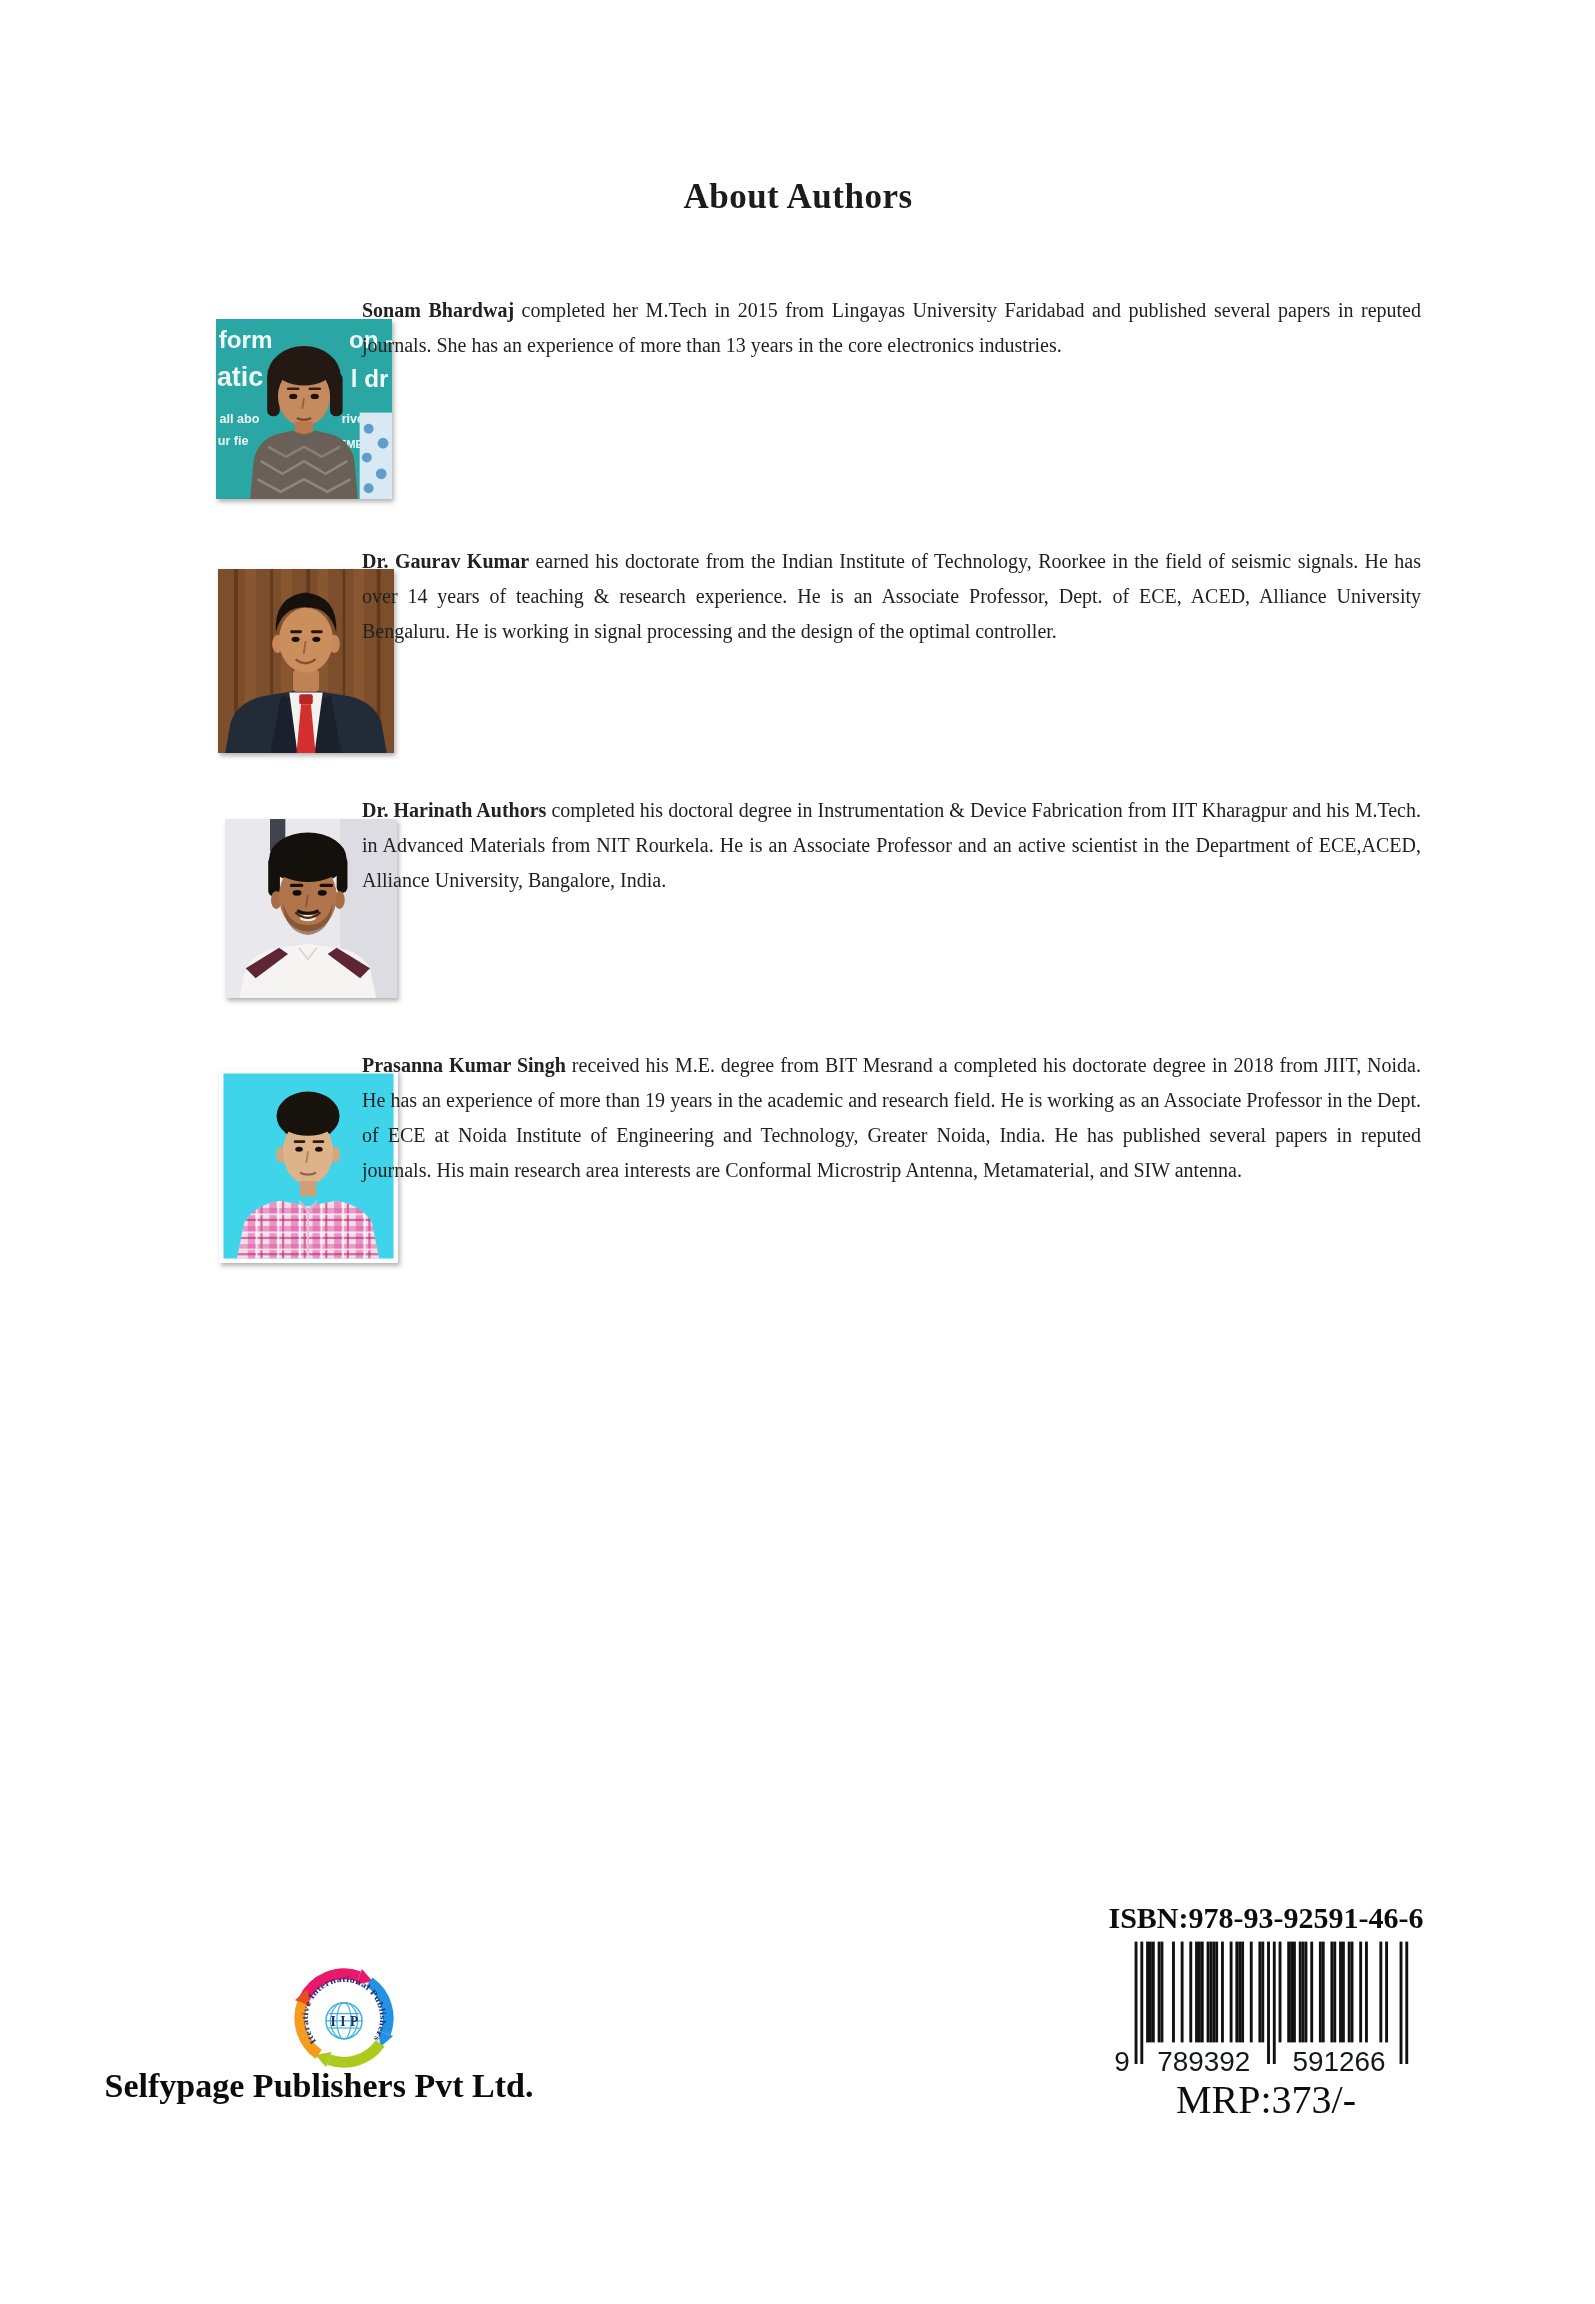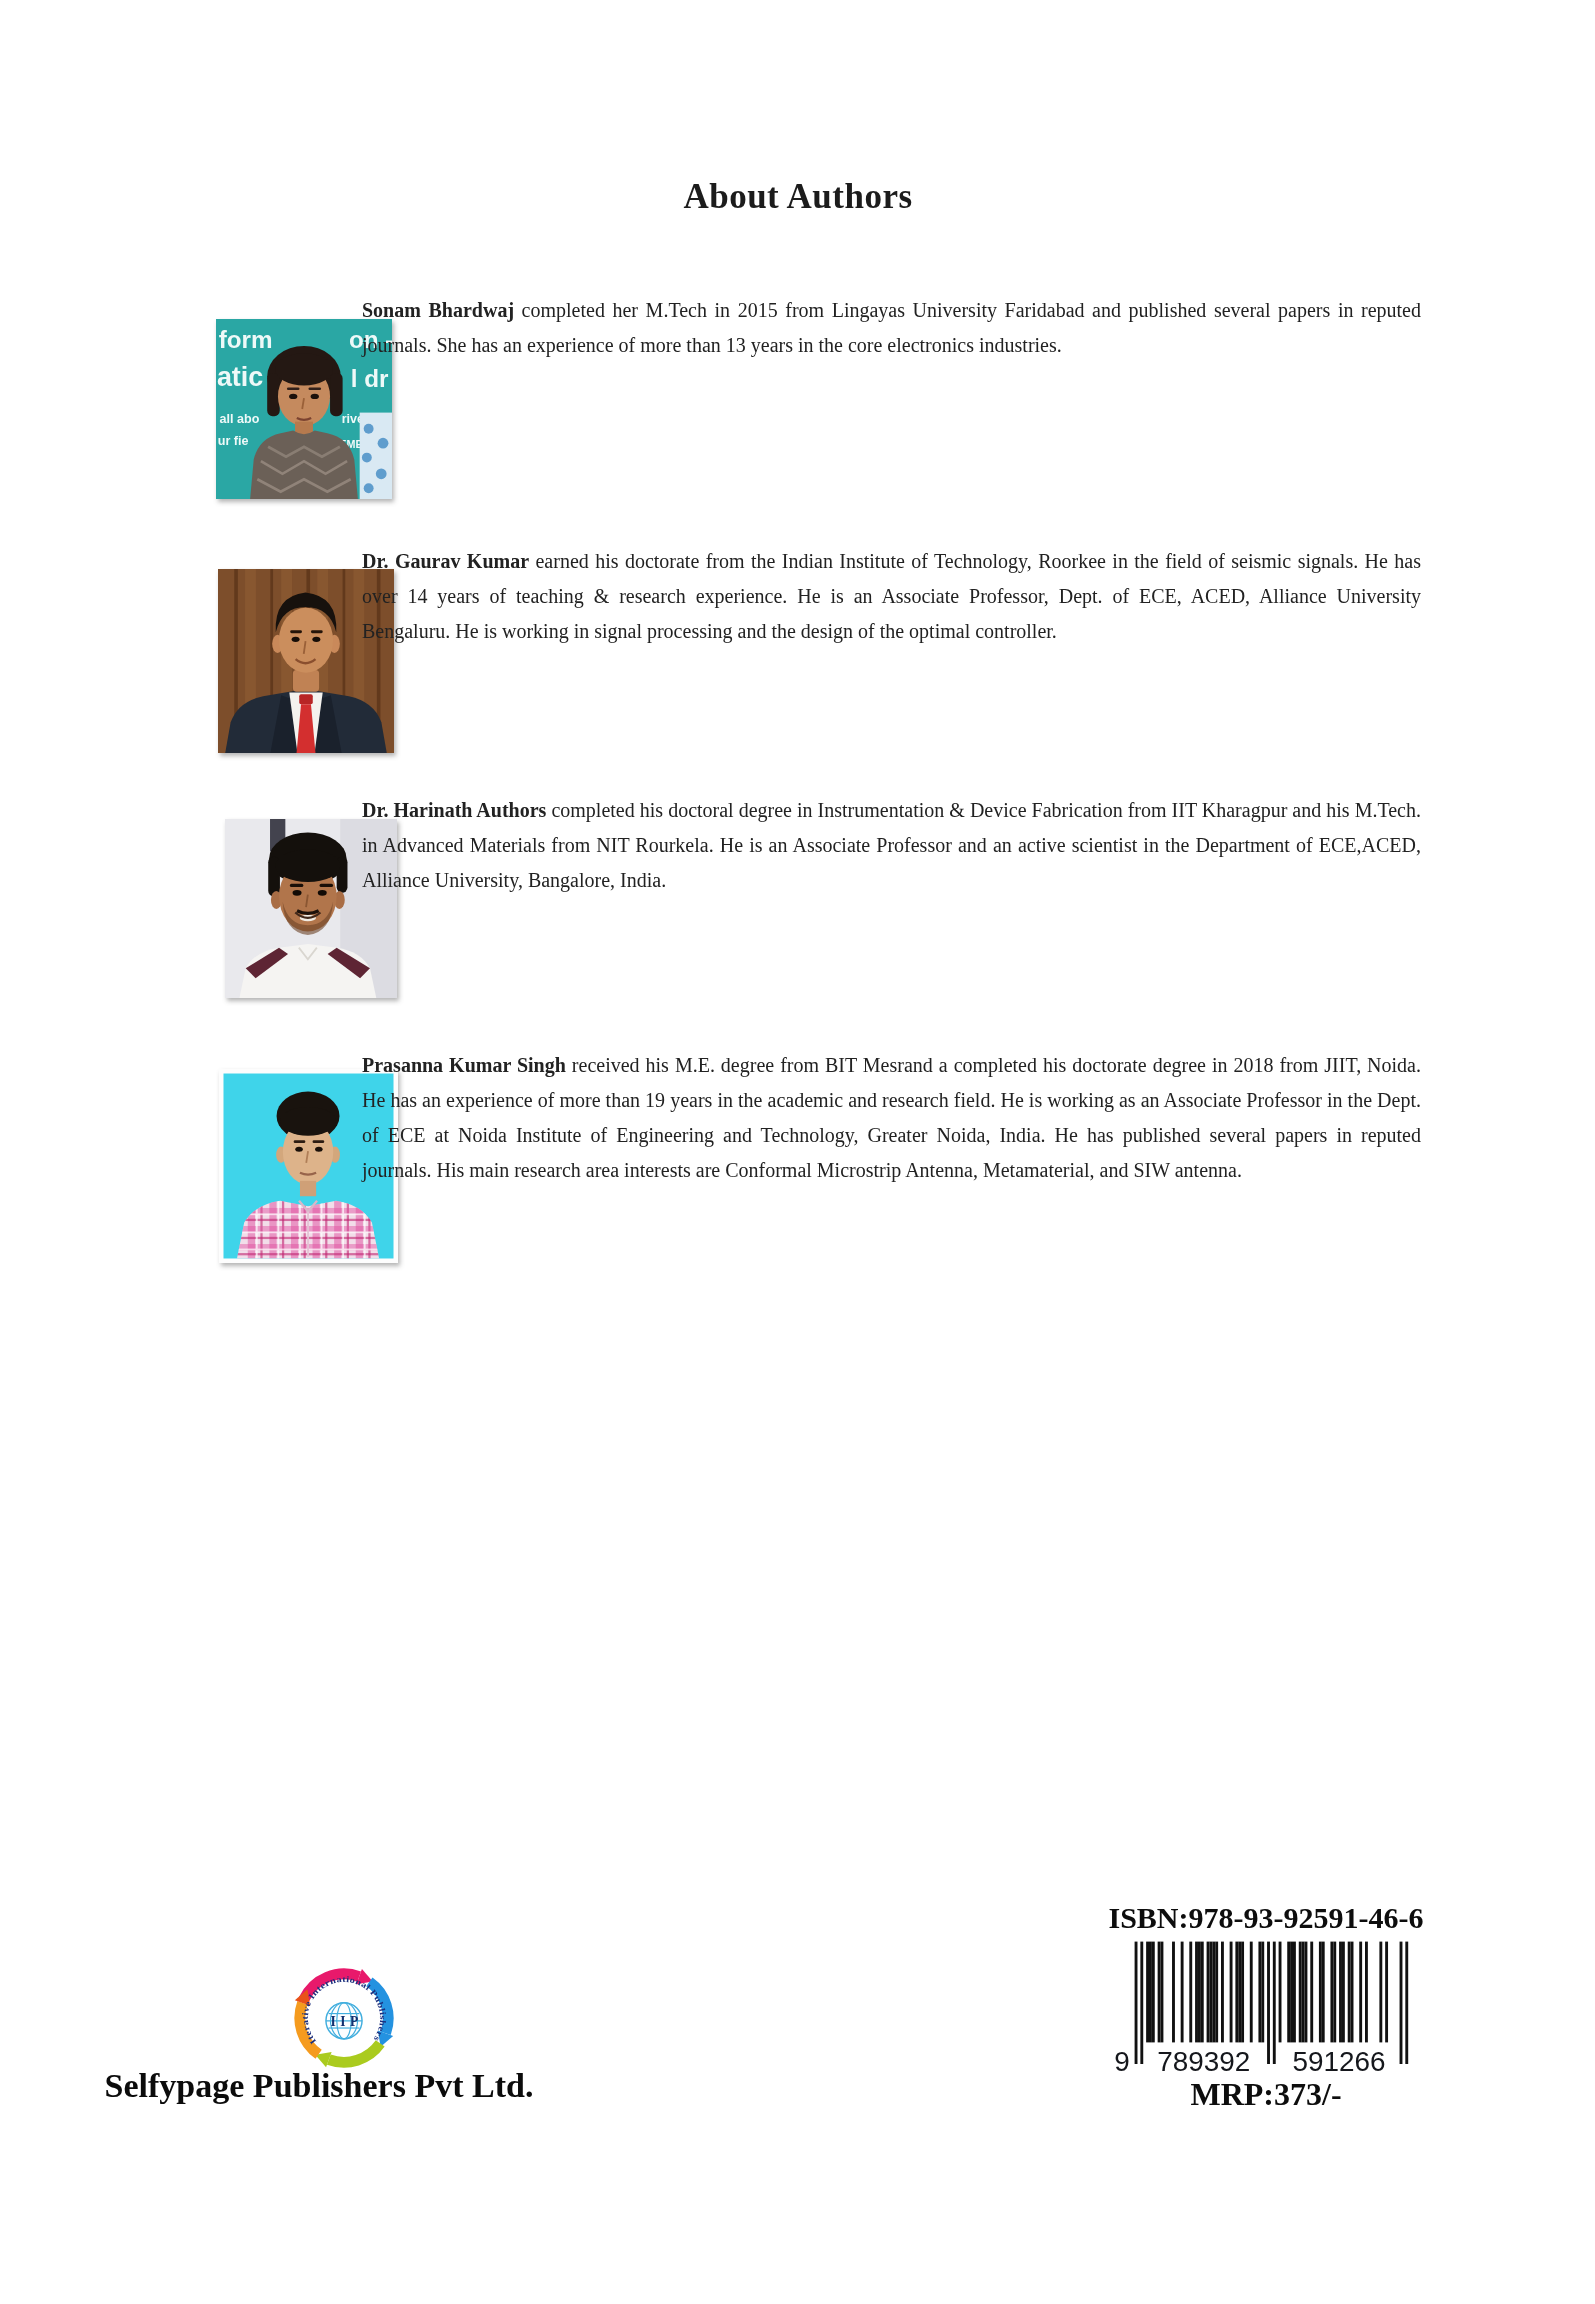--- a/index.html
+++ b/index.html
@@ -14,21 +14,21 @@
   #photo3{left:185px;top:779px;width:172px;height:179px;}
   #photo4{left:179px;top:1029px;width:179px;height:194px;}
   .bio{position:absolute;left:362px;width:1059px;margin:0;
        font-size:20px;line-height:35px;text-align:justify;color:#222222;}
   #bio1{top:267px;} #bio2{top:518px;} #bio3{top:767px;} #bio4{top:1022px;font-family:Liberation Serif, serif;}
   .author-name{font-weight:bold;}
   .footer-right{position:absolute;left:1086px;top:1874px;width:360px;text-align:center;}
   .isbn{font-size:30px;font-weight:bold;line-height:36px;color:#0d0d0d;white-space:nowrap;}
   .barcode-svg{display:block;margin:1.8px auto 0;width:306px;height:135px;}
   .barcode-digit{font-family:"Liberation Sans","DejaVu Sans",sans-serif;font-size:31px;fill:#15171c;}
-  .mrp{font-size:32px;font-weight:bold;margin-top:3.6px;color:#0d0d0d;}
+  .mrp{font-size:40px;font-weight:normal;margin-top:3.6px;color:#0d0d0d;}
   .logo{position:absolute;left:239px;top:1914px;width:130px;height:130px;}
   .logo svg{display:block;width:100%;height:100%;}
   .publisher{position:absolute;left:94px;top:2041px;width:450px;text-align:center;
              font-size:34px;font-weight:bold;color:#0b0b0b;white-space:nowrap;}
   .banner-txt{font-family:"Liberation Sans","DejaVu Sans",sans-serif;font-weight:bold;fill:#eef9f8;}
   .ring-text{font-family:"Liberation Serif","DejaVu Serif",serif;font-weight:bold;fill:#1b2f7e;letter-spacing:.3px;}
   .iip-text{font-family:"Liberation Serif","DejaVu Serif",serif;font-weight:bold;fill:#14306f;letter-spacing:5px;}
 </style>
 </head>
 <body>

